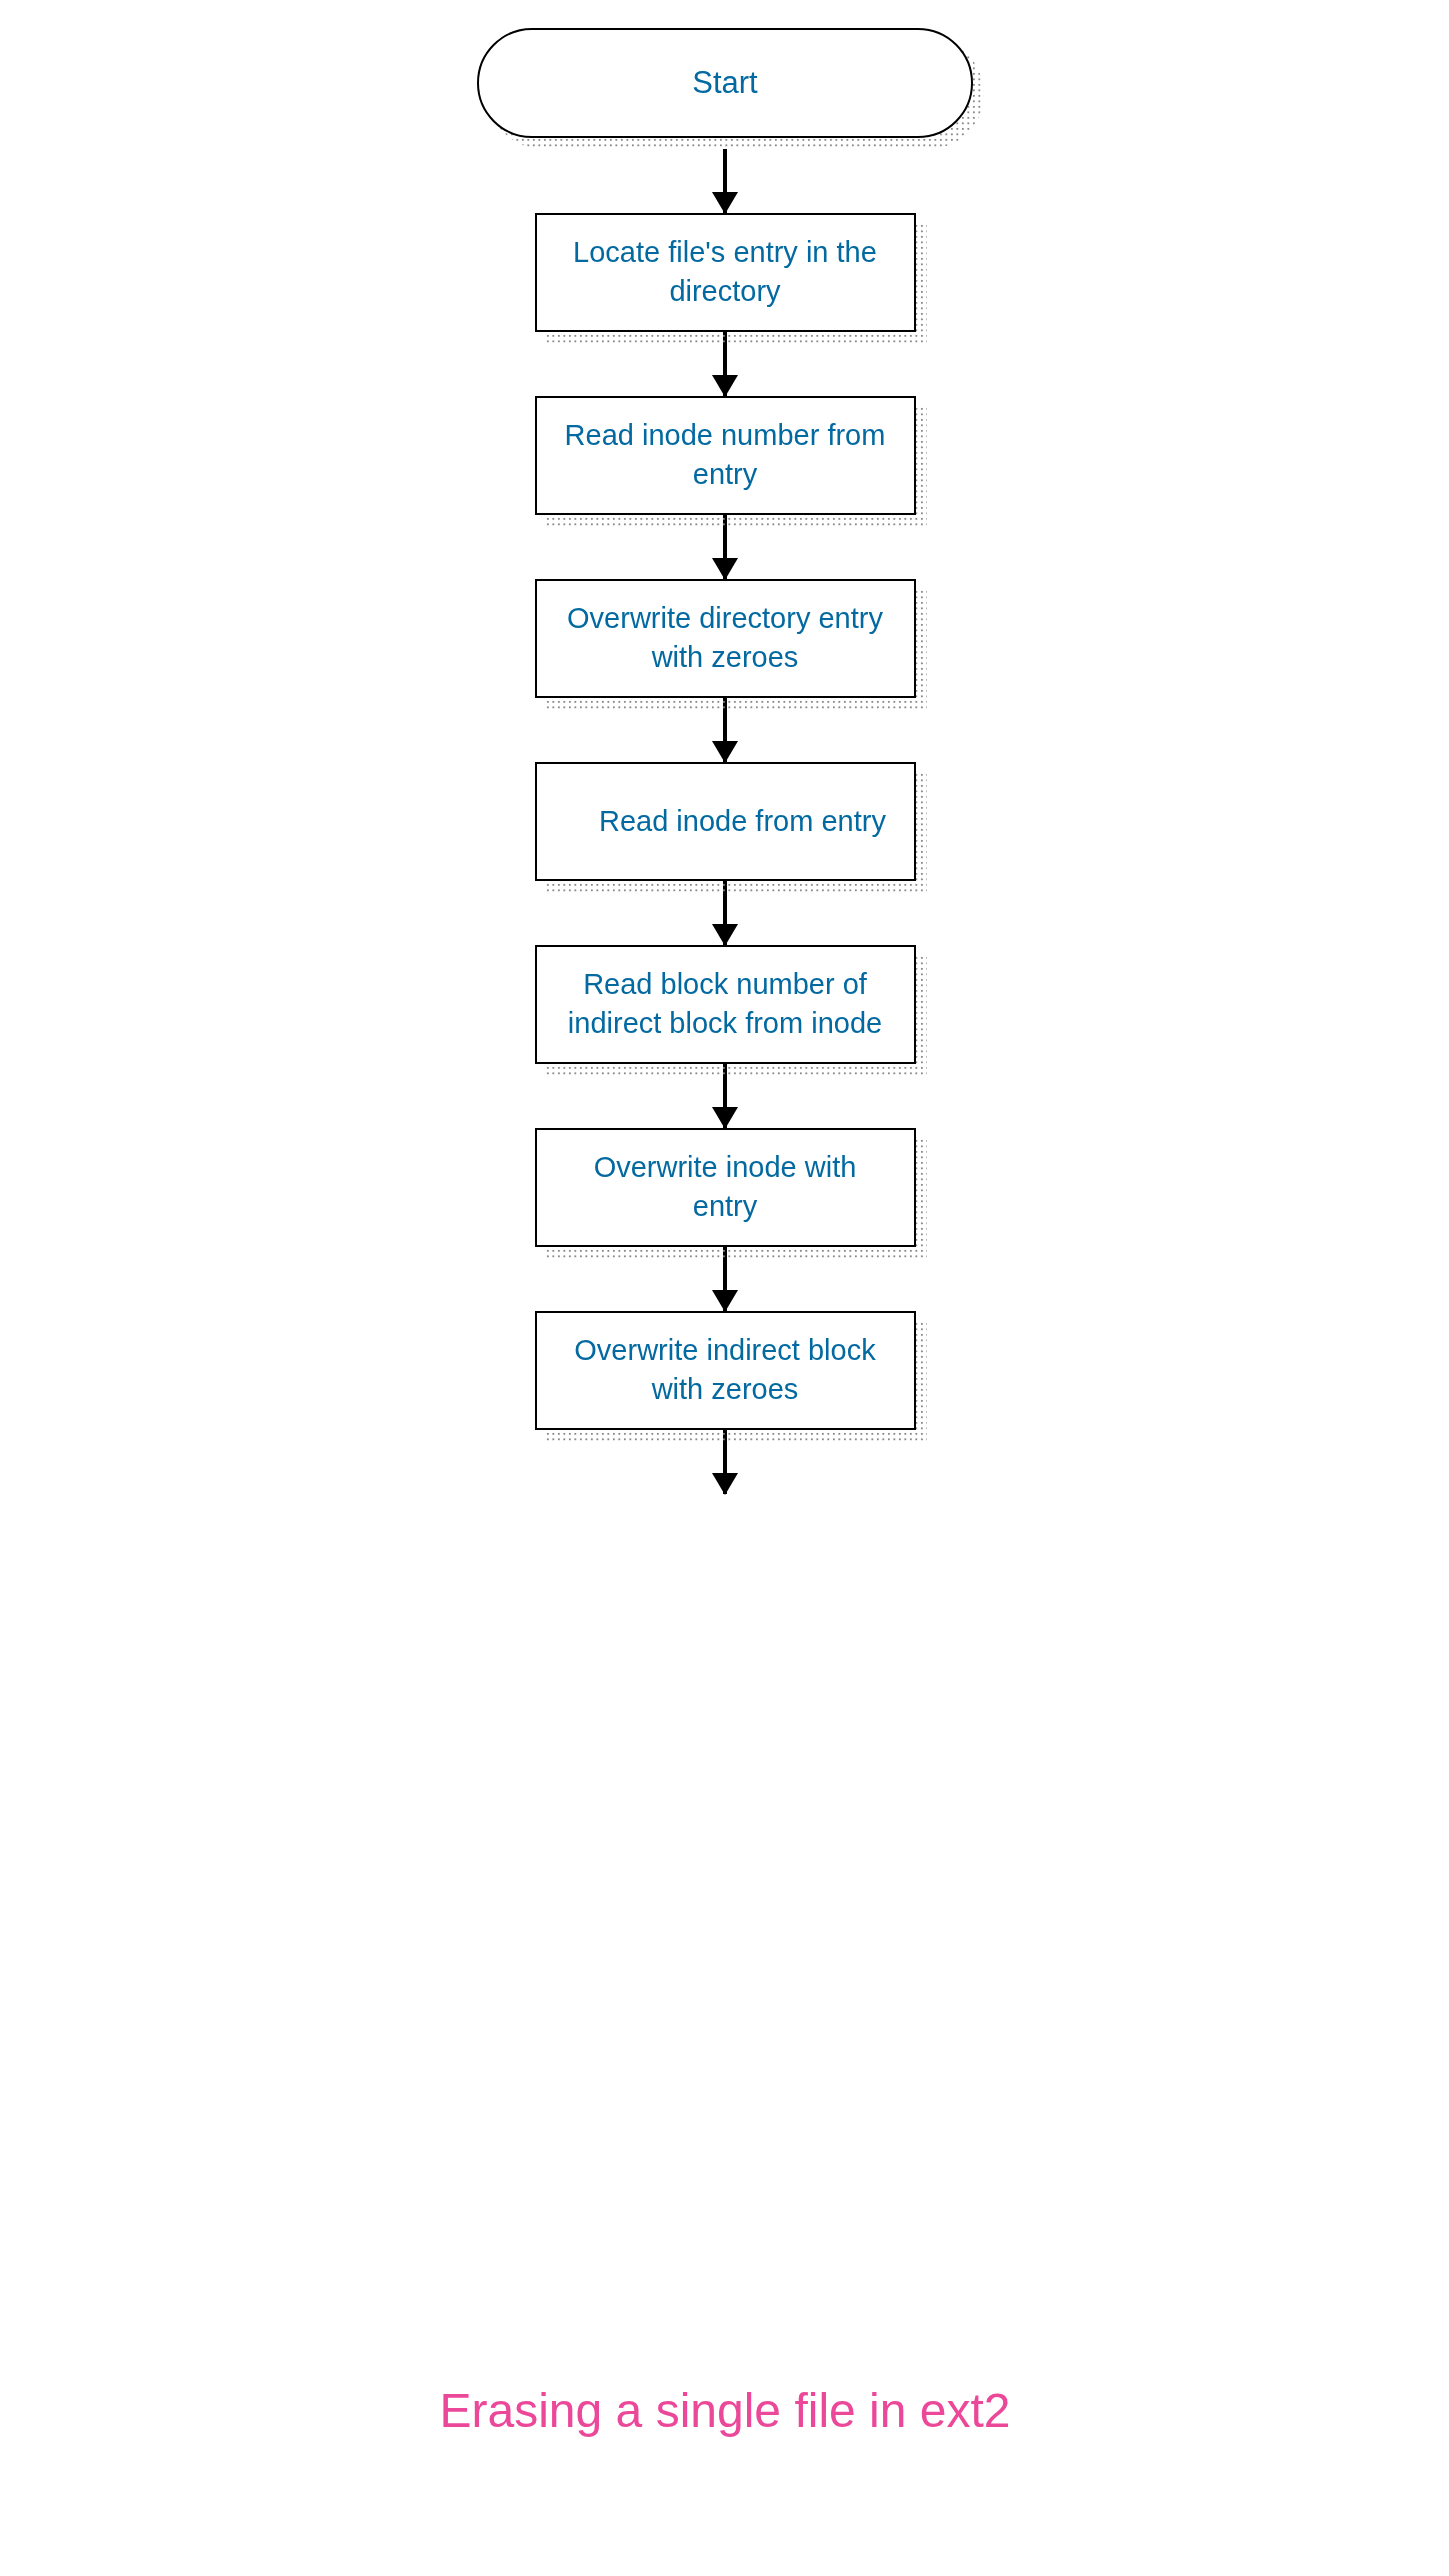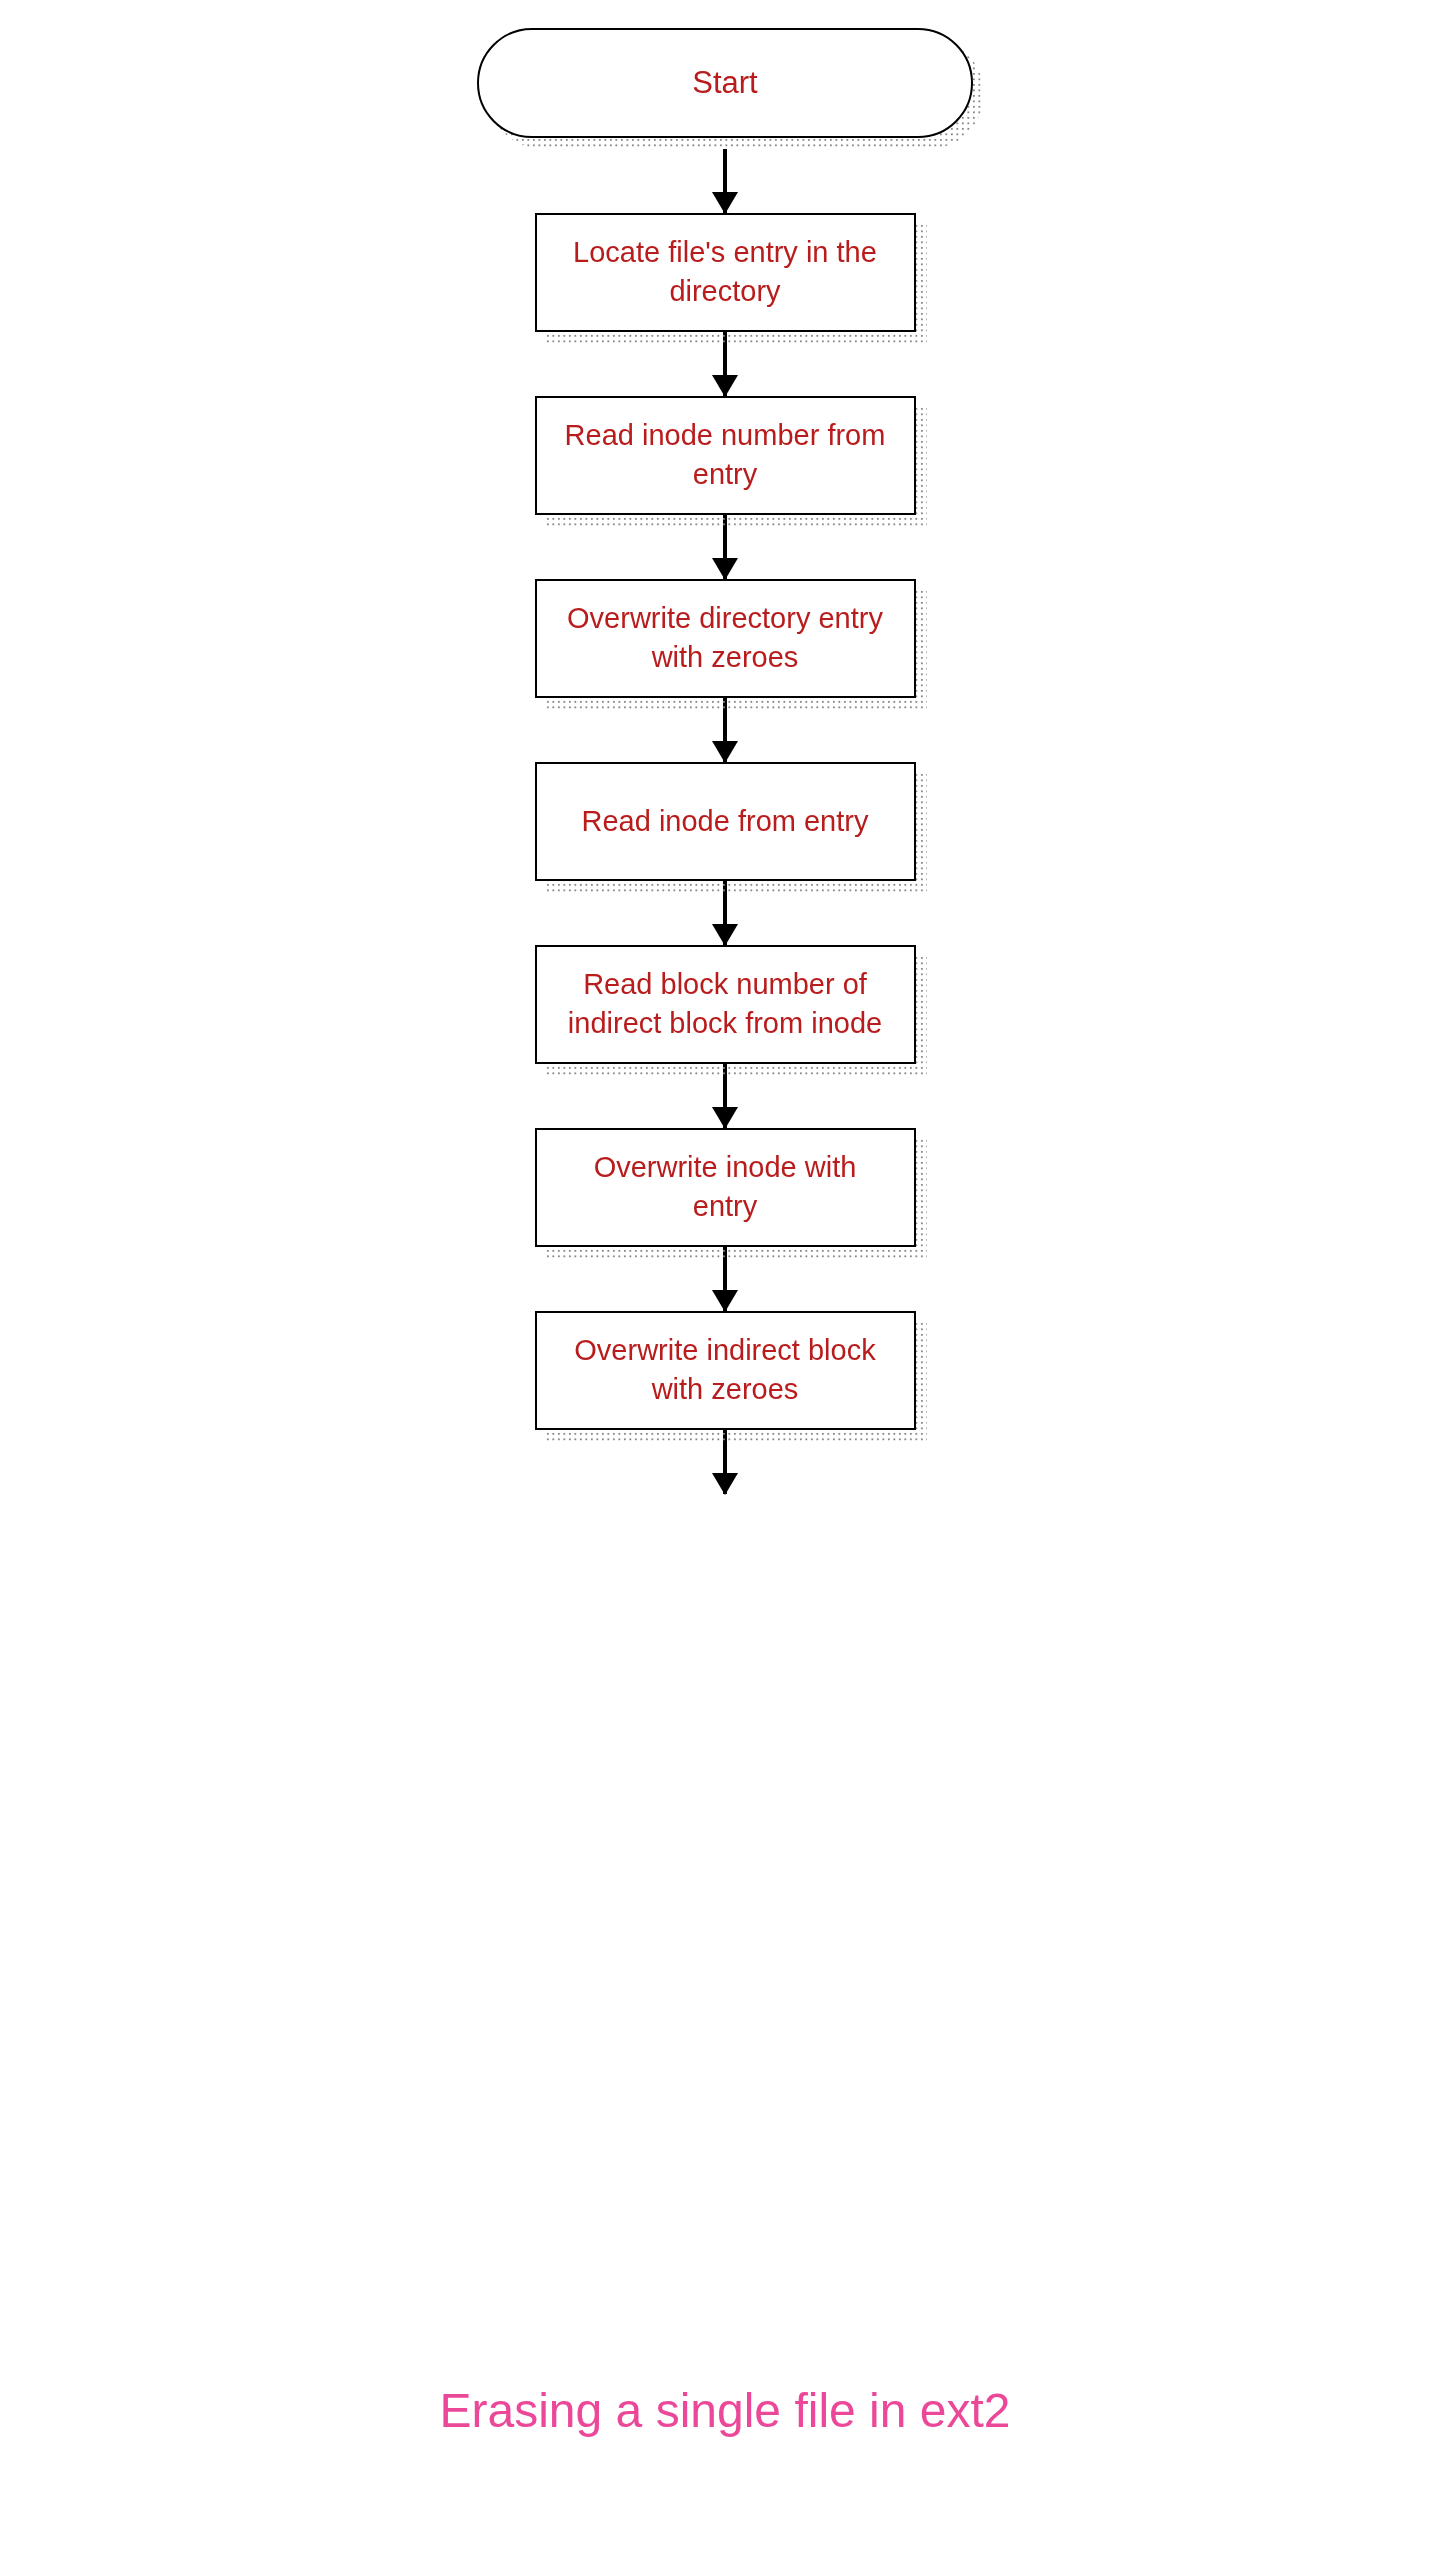--- a/index.html
+++ b/index.html
@@ -60,29 +60,29 @@
     }
     
     .process {
       position: relative;
       width: 381px;
       height: 119px;
       background: #ffffff;
       border: 2.8px solid #000;
       display: flex;
       align-items: center;
-      justify-content: center;
+      justify-content: flex-end;
       text-align: center;
       padding: 9.2px 27.6px;
       z-index: 2;
     }
     
     .node-text {
       font-size: 29px;
-      color: #b91c1c;
+      color: #0369a1;
       line-height: 1.35;
     }
     
     .terminator .node-text {
       font-size: 31px;
     }
     
     .arrow {
       width: 3.7px;
       height: 64px;

